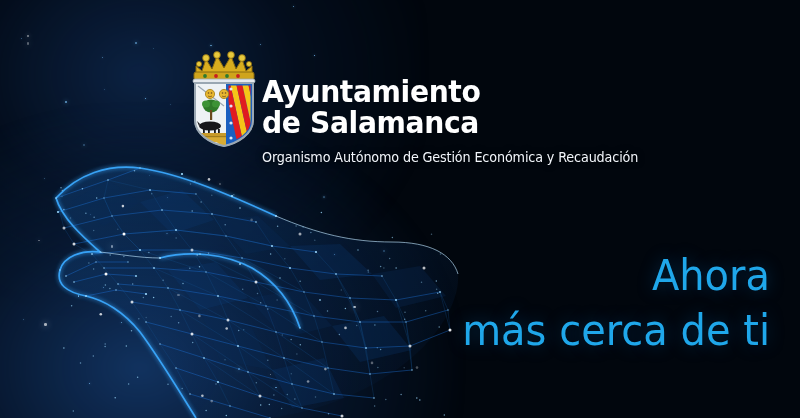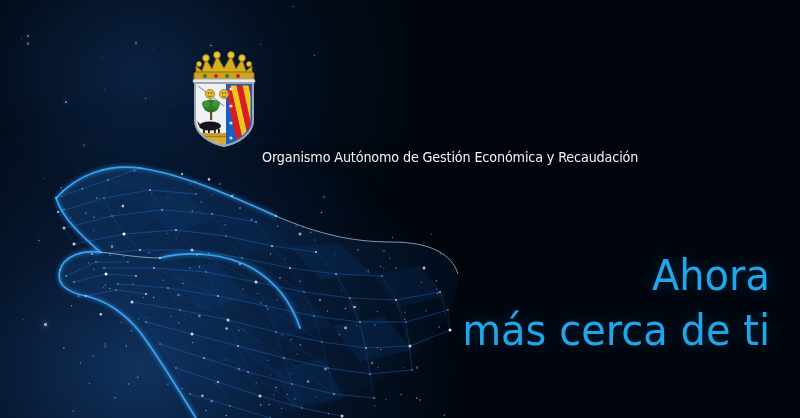--- a/index.html
+++ b/index.html
@@ -551,20 +551,24 @@
             <circle cx="38" cy="50" r="4.6" fill="#e8b730" stroke="#a67d12" stroke-width=".8"></circle>
             <circle cx="36.5" cy="49" r=".8" fill="#6b4a1e"></circle>
             <circle cx="39.5" cy="49" r=".8" fill="#6b4a1e"></circle>
             <path d="M36 52 q2 1.6 4 0" stroke="#6b4a1e" stroke-width=".7" fill="none"></path>
           </g>
         </g>
         <path d="M9 39 L67 39 L67 76 C67 90, 52 99, 38 102 C24 99, 9 90, 9 76 Z" fill="none" stroke="#9aa7b2" stroke-width="2"></path>
       </svg>
     </div>
 
+    <div class="wordmark">
+      <div class="wm-line">Ayuntamiento</div>
+      <div class="wm-line">de Salamanca</div>
+    </div>
 
     <div class="subtitle">Organismo Autónomo de Gestión Económica y Recaudación</div>
   </div>
 
   <div class="tagline">
     <span class="l1">Ahora</span>
     <span class="l2">más cerca de ti</span>
   </div>
 
 </div>

